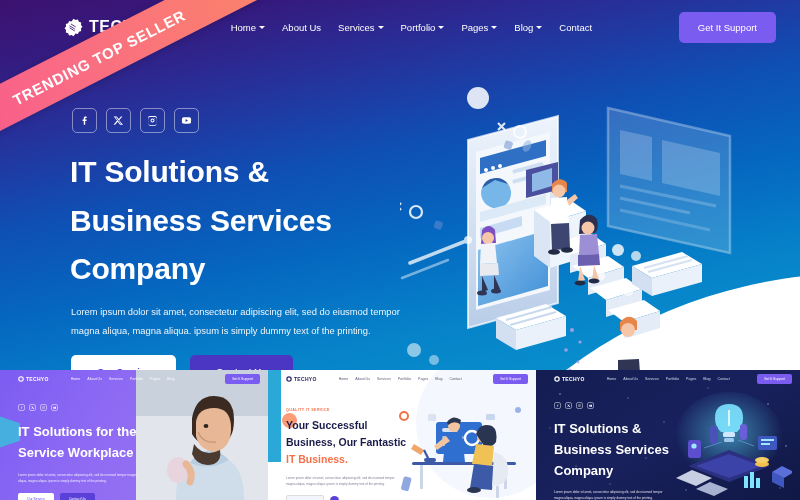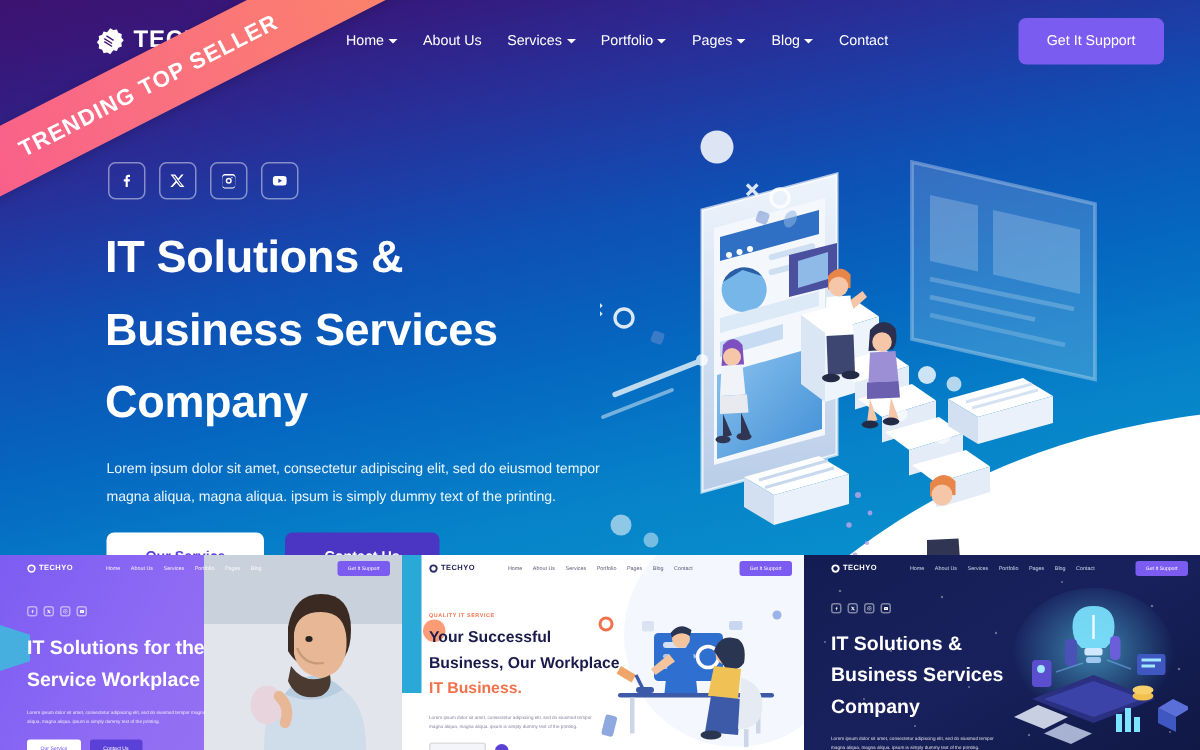--- a/index.html
+++ b/index.html
@@ -677,21 +677,21 @@
           <span>Contact</span>
         </div>
         <div class="t-cta">Get It Support</div>
       </div>
 
       <div class="t2-body">
         <div class="t2-blob"></div>
         <div class="t2-label">QUALITY IT SERVICE</div>
         <div class="t2-title">
           <span>Your Successful</span><br>
-          <span>Business, Our Workplace</span><br>
+          <span>Business, Our Fantastic</span><br>
           <span class="accent">IT Business.</span>
         </div>
         <div class="t-desc">Lorem ipsum dolor sit amet, consectetur adipiscing elit, sed do eiusmod tempor magna aliqua, magna aliqua. ipsum is simply dummy text of the printing.</div>
         <div class="t-btns">
           <div class="t-btn" style="background:#f4f4fb;color:#5b40d8;border:0.5px solid #ddd">Our Service</div>
           <div style="width:9px;height:9px;border-radius:50%;background:#5b40d8;margin-top:1px"></div>
         </div>
       </div>
     </div>
 

